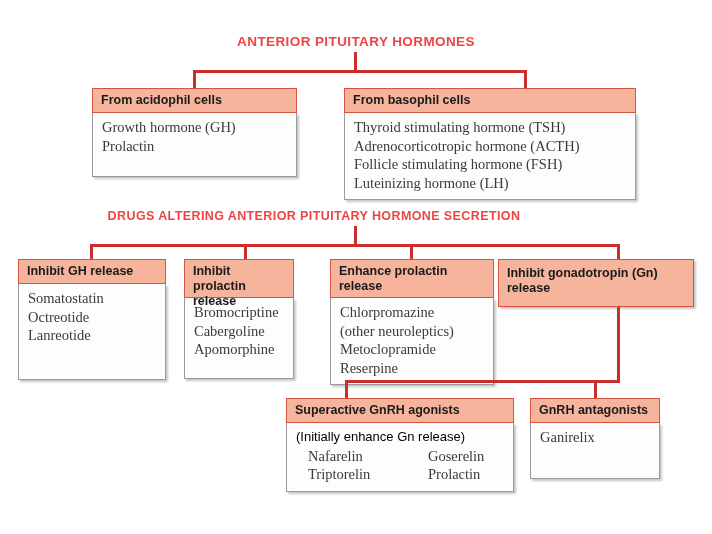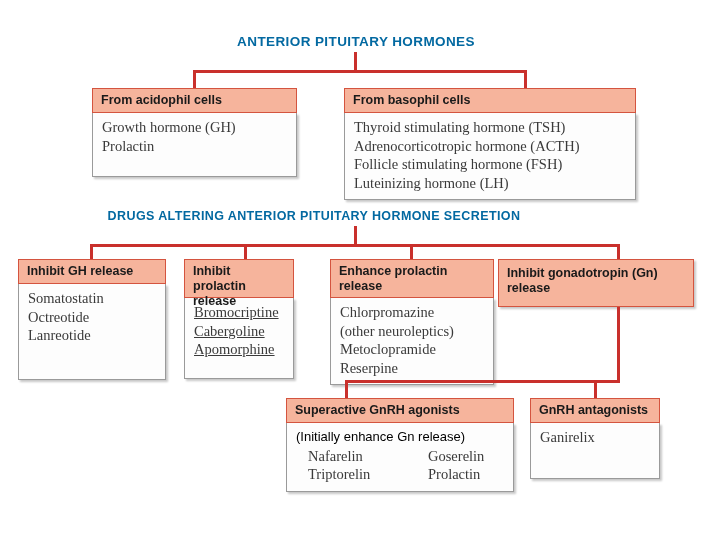--- a/index.html
+++ b/index.html
@@ -12,21 +12,21 @@
     width: 712px;
     height: 534px;
     background: #ffffff;
     overflow: hidden;
     font-family: "Liberation Sans", sans-serif;
   }
 
   
   .section-title {
     position: absolute;
-    color: #0369a1;
+    color: #ef4444;
     font-family: "Liberation Sans", sans-serif;
     font-weight: bold;
     letter-spacing: 0.4px;
     white-space: nowrap;
   }
   #title-main {
     left: 0; top: 34px; width: 712px;
     text-align: center;
     font-size: 13.5px;
   }
@@ -141,21 +141,21 @@
     <div class="box-head">Inhibit GH release</div>
     <div class="box-body" style="min-height:96px;">
       <div>Somatostatin</div>
       <div>Octreotide</div>
       <div>Lanreotide</div>
     </div>
   </div>
 
   <div class="box" id="box-inhibit-prl">
     <div class="box-head" style="height:39px;">Inhibit prolactin release</div>
-    <div class="box-body" style="min-height:81px;text-decoration:underline;">
+    <div class="box-body" style="min-height:81px;">
       <div>Bromocriptine</div>
       <div>Cabergoline</div>
       <div>Apomorphine</div>
     </div>
   </div>
 
   <div class="box" id="box-enhance-prl">
     <div class="box-head" style="height:39px;">Enhance prolactin release</div>
     <div class="box-body" style="min-height:83px;">
       <div>Chlorpromazine</div>

